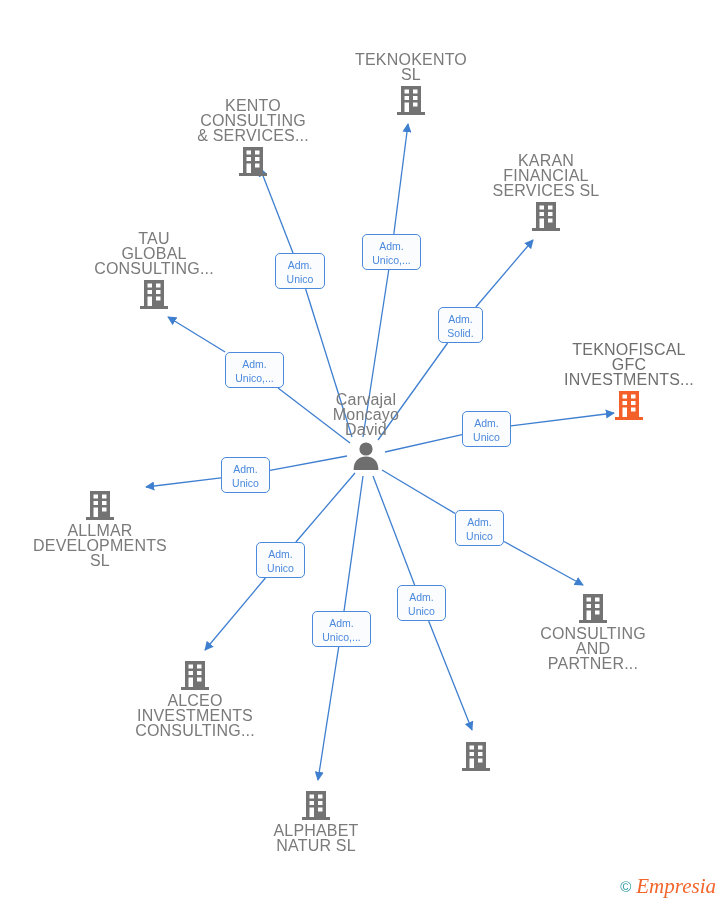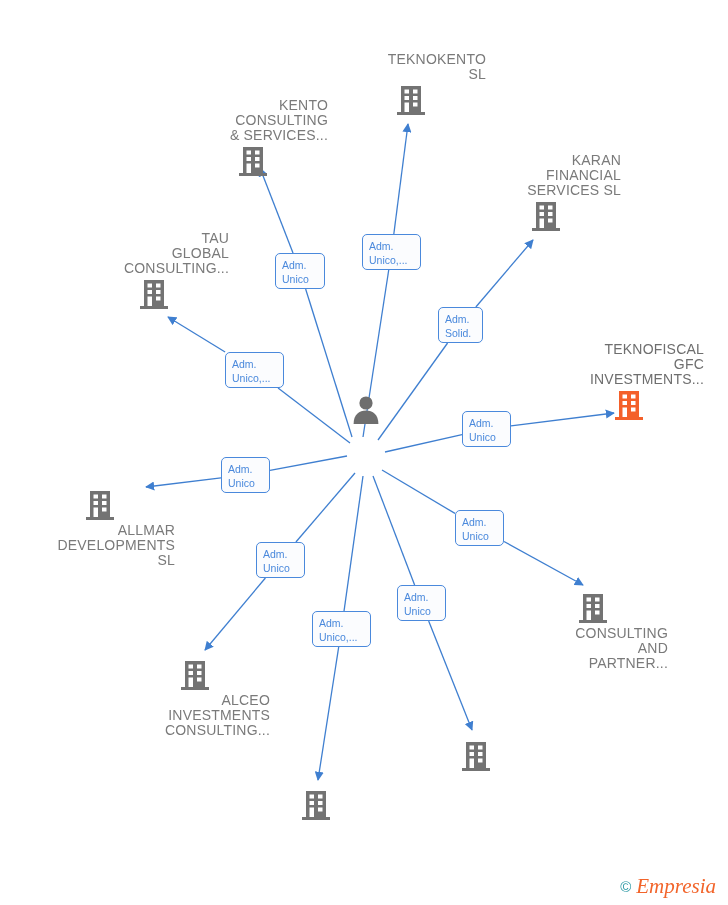--- a/index.html
+++ b/index.html
@@ -28,27 +28,26 @@
 
   
   .node {
     position: absolute;
     width: 150px;
     margin-left: -75px;
     text-align: center;
     z-index: 3;
   }
   .node-label {
-    font-size: 14px;
+    font-size: 16px;
     line-height: 15px;
     color: #7a7a7a;
     letter-spacing: .2px;
     white-space: pre-line;
     font-family: "Liberation Sans", sans-serif;
-    text-align: right;
   }
   .node.focus .node-label {
     color: #6e6e6e;
   }
   .node-icon {
     display: block;
     margin: 0 auto;
     width: 34px;
     height: 34px;
   }
@@ -63,21 +62,21 @@
   .edge-label {
     position: absolute;
     z-index: 4;
     box-sizing: border-box;
     border: 1px solid #4a89dc;
     border-radius: 5px;
     background: #fbfcfe;
     color: #4a89dc;
     font-size: 10.5px;
     line-height: 14px;
-    text-align: left;
+    text-align: center;
     padding: 4px 6px 8px 6px;
     white-space: pre-line;
     font-family: "Liberation Sans", sans-serif;
   }
 
   
   #watermark {
     position: absolute;
     right: 12px;
     bottom: 8px;
@@ -282,20 +281,22 @@
             <rect x="7" y="3" width="20" height="26" fill="#737373"></rect>
             <rect x="3" y="29" width="28" height="3" fill="#737373"></rect>
             <rect x="10.5" y="6.5" width="4.5" height="4" fill="#ffffff"></rect>
             <rect x="19" y="6.5" width="4.5" height="4" fill="#ffffff"></rect>
             <rect x="10.5" y="13" width="4.5" height="4" fill="#ffffff"></rect>
             <rect x="19" y="13" width="4.5" height="4" fill="#ffffff"></rect>
             <rect x="19" y="19.5" width="4.5" height="4" fill="#ffffff"></rect>
             <rect x="10.5" y="19.5" width="4.5" height="9.5" fill="#ffffff"></rect>
           </svg>
         </div>
+        <div class="node-label">ALPHABET
+NATUR  SL</div>
       </div>
       <div class="node label-below" style="left: 476px; top: 739px;">
         <div>
           <svg class="node-icon" viewBox="0 0 34 34" xmlns="http://www.w3.org/2000/svg">
             <rect x="7" y="3" width="20" height="26" fill="#737373"></rect>
             <rect x="3" y="29" width="28" height="3" fill="#737373"></rect>
             <rect x="10.5" y="6.5" width="4.5" height="4" fill="#ffffff"></rect>
             <rect x="19" y="6.5" width="4.5" height="4" fill="#ffffff"></rect>
             <rect x="10.5" y="13" width="4.5" height="4" fill="#ffffff"></rect>
             <rect x="19" y="13" width="4.5" height="4" fill="#ffffff"></rect>
@@ -315,20 +316,23 @@
             <rect x="19" y="13" width="4.5" height="4" fill="#ffffff"></rect>
             <rect x="19" y="19.5" width="4.5" height="4" fill="#ffffff"></rect>
             <rect x="10.5" y="19.5" width="4.5" height="9.5" fill="#ffffff"></rect>
           </svg>
         </div>
         <div class="node-label">CONSULTING
 AND
 PARTNER...</div>
       </div>
       <div class="node label-above" style="left: 366px; top: 392px;">
+        <div class="node-label">Carvajal
+Moncayo
+David</div>
         <div>
           <svg class="node-icon" viewBox="0 0 34 34" xmlns="http://www.w3.org/2000/svg">
             <circle cx="17" cy="11" r="6.6" fill="#6e6e6e"></circle>
             <path d="M4.6 32 C4.6 22.6 10.3 18.6 17 18.6 C23.7 18.6 29.4 22.6 29.4 32 Z" fill="#6e6e6e"></path>
           </svg>
         </div>
       </div>
     </div>
 
   <div id="watermark">

